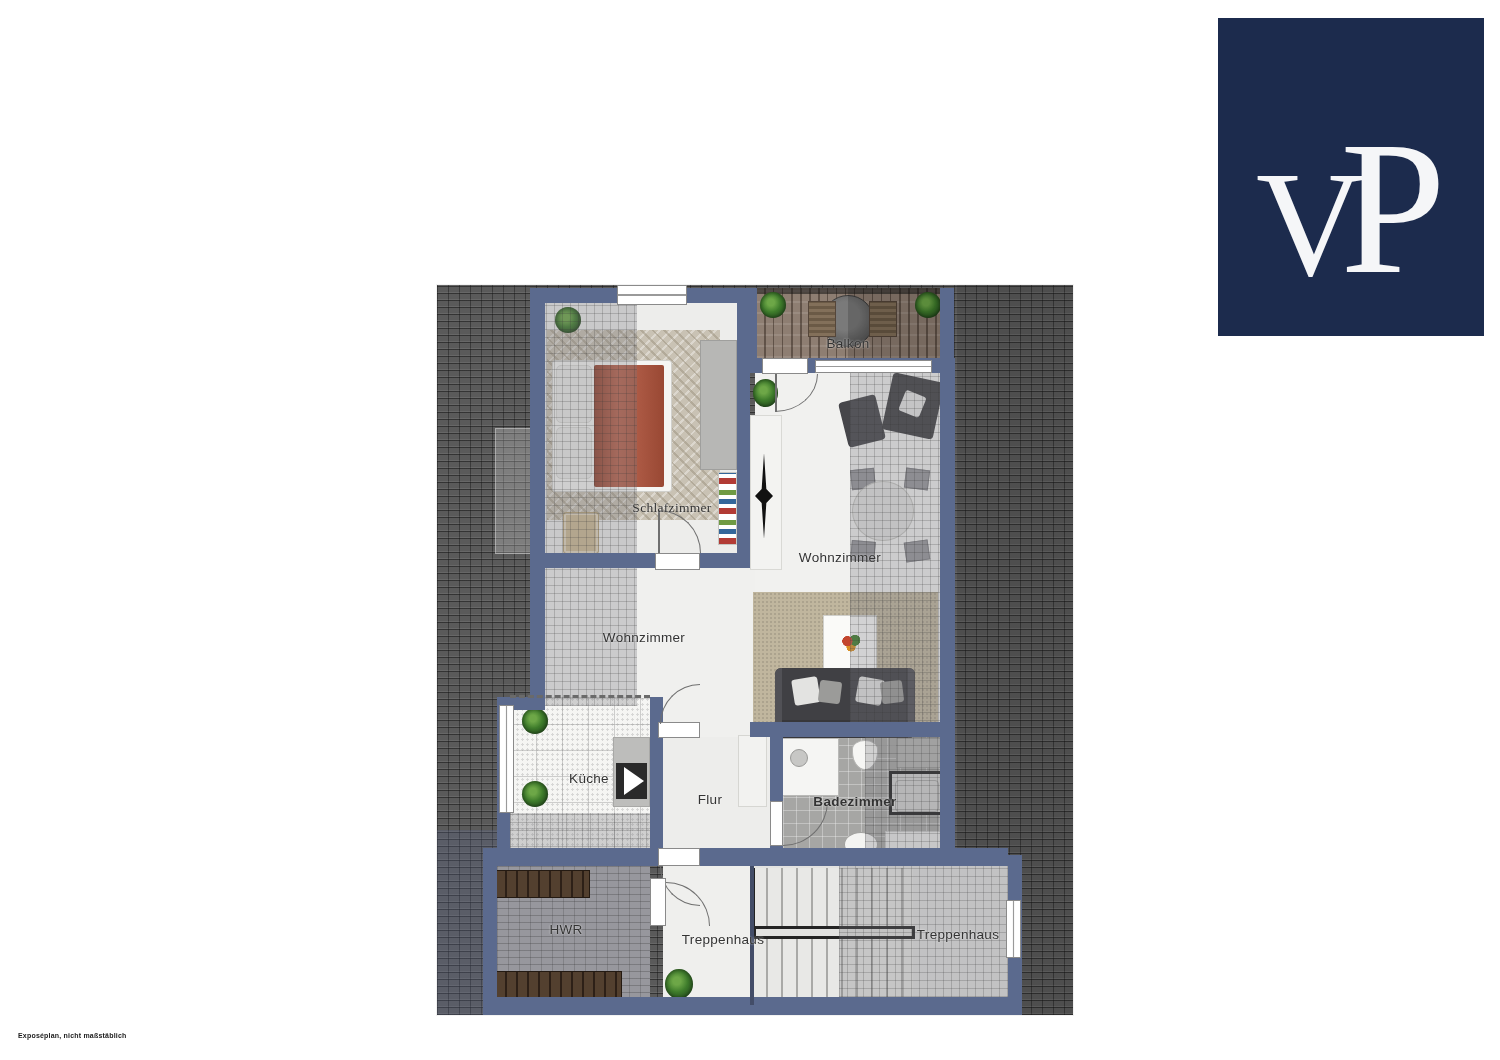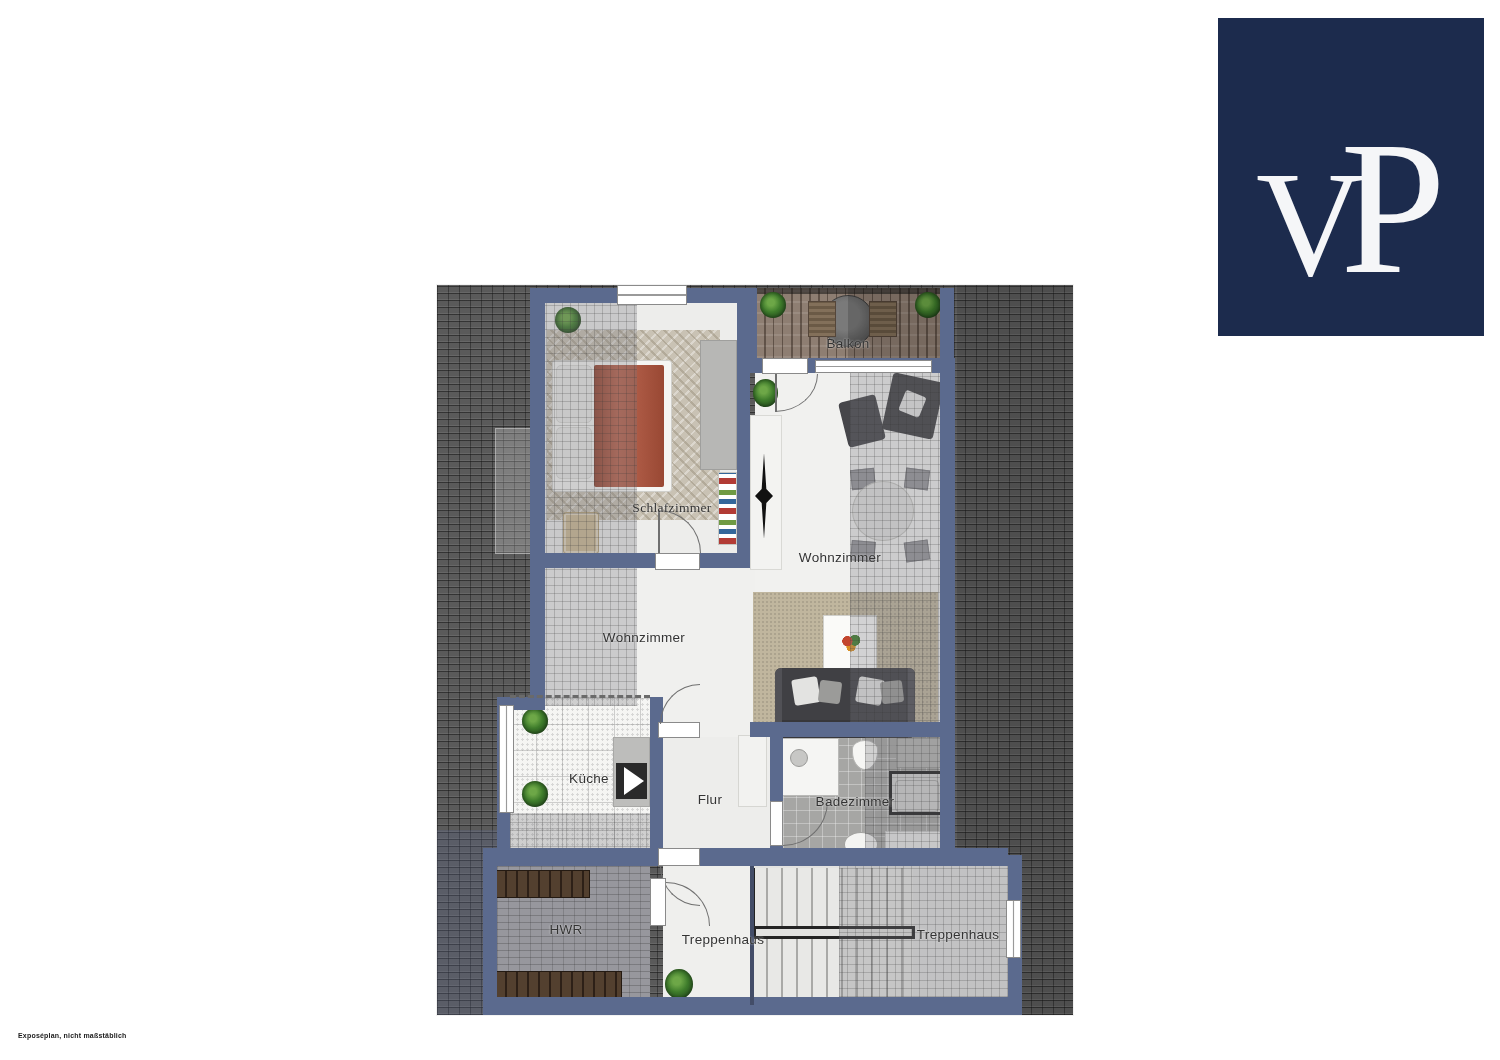--- a/index.html
+++ b/index.html
@@ -219,21 +219,21 @@
 
     <div class="door" style="left:213px;top:593px;width:16px;height:48px;"></div>
     <div class="arc arc-tr" style="left:229px;top:597px;width:44px;height:44px;"></div>
 
     <div class="rlabel" style="left:411px;top:58px;">Balkon</div>
     <div class="rlabel" style="left:235px;top:223px;font-family:Liberation Serif, serif;">Schlafzimmer</div>
     <div class="rlabel" style="left:207px;top:352px;">Wohnzimmer</div>
     <div class="rlabel" style="left:403px;top:272px;">Wohnzimmer</div>
     <div class="rlabel" style="left:152px;top:493px;">Küche</div>
     <div class="rlabel" style="left:273px;top:514px;">Flur</div>
-    <div class="rlabel" style="left:418px;top:516px;">Badezimmer</div>
+    <div class="rlabel" style="left:418px;top:516px;font-weight:bold;">Badezimmer</div>
     <div class="rlabel" style="left:129px;top:644px;">HWR</div>
     <div class="rlabel" style="left:286px;top:654px;">Treppenhaus</div>
     <div class="rlabel" style="left:521px;top:649px;">Treppenhaus</div>
 
   </div>
 
   <div id="logo">
     <span class="lv">V</span>
     <span class="lp">P</span>
   </div>

